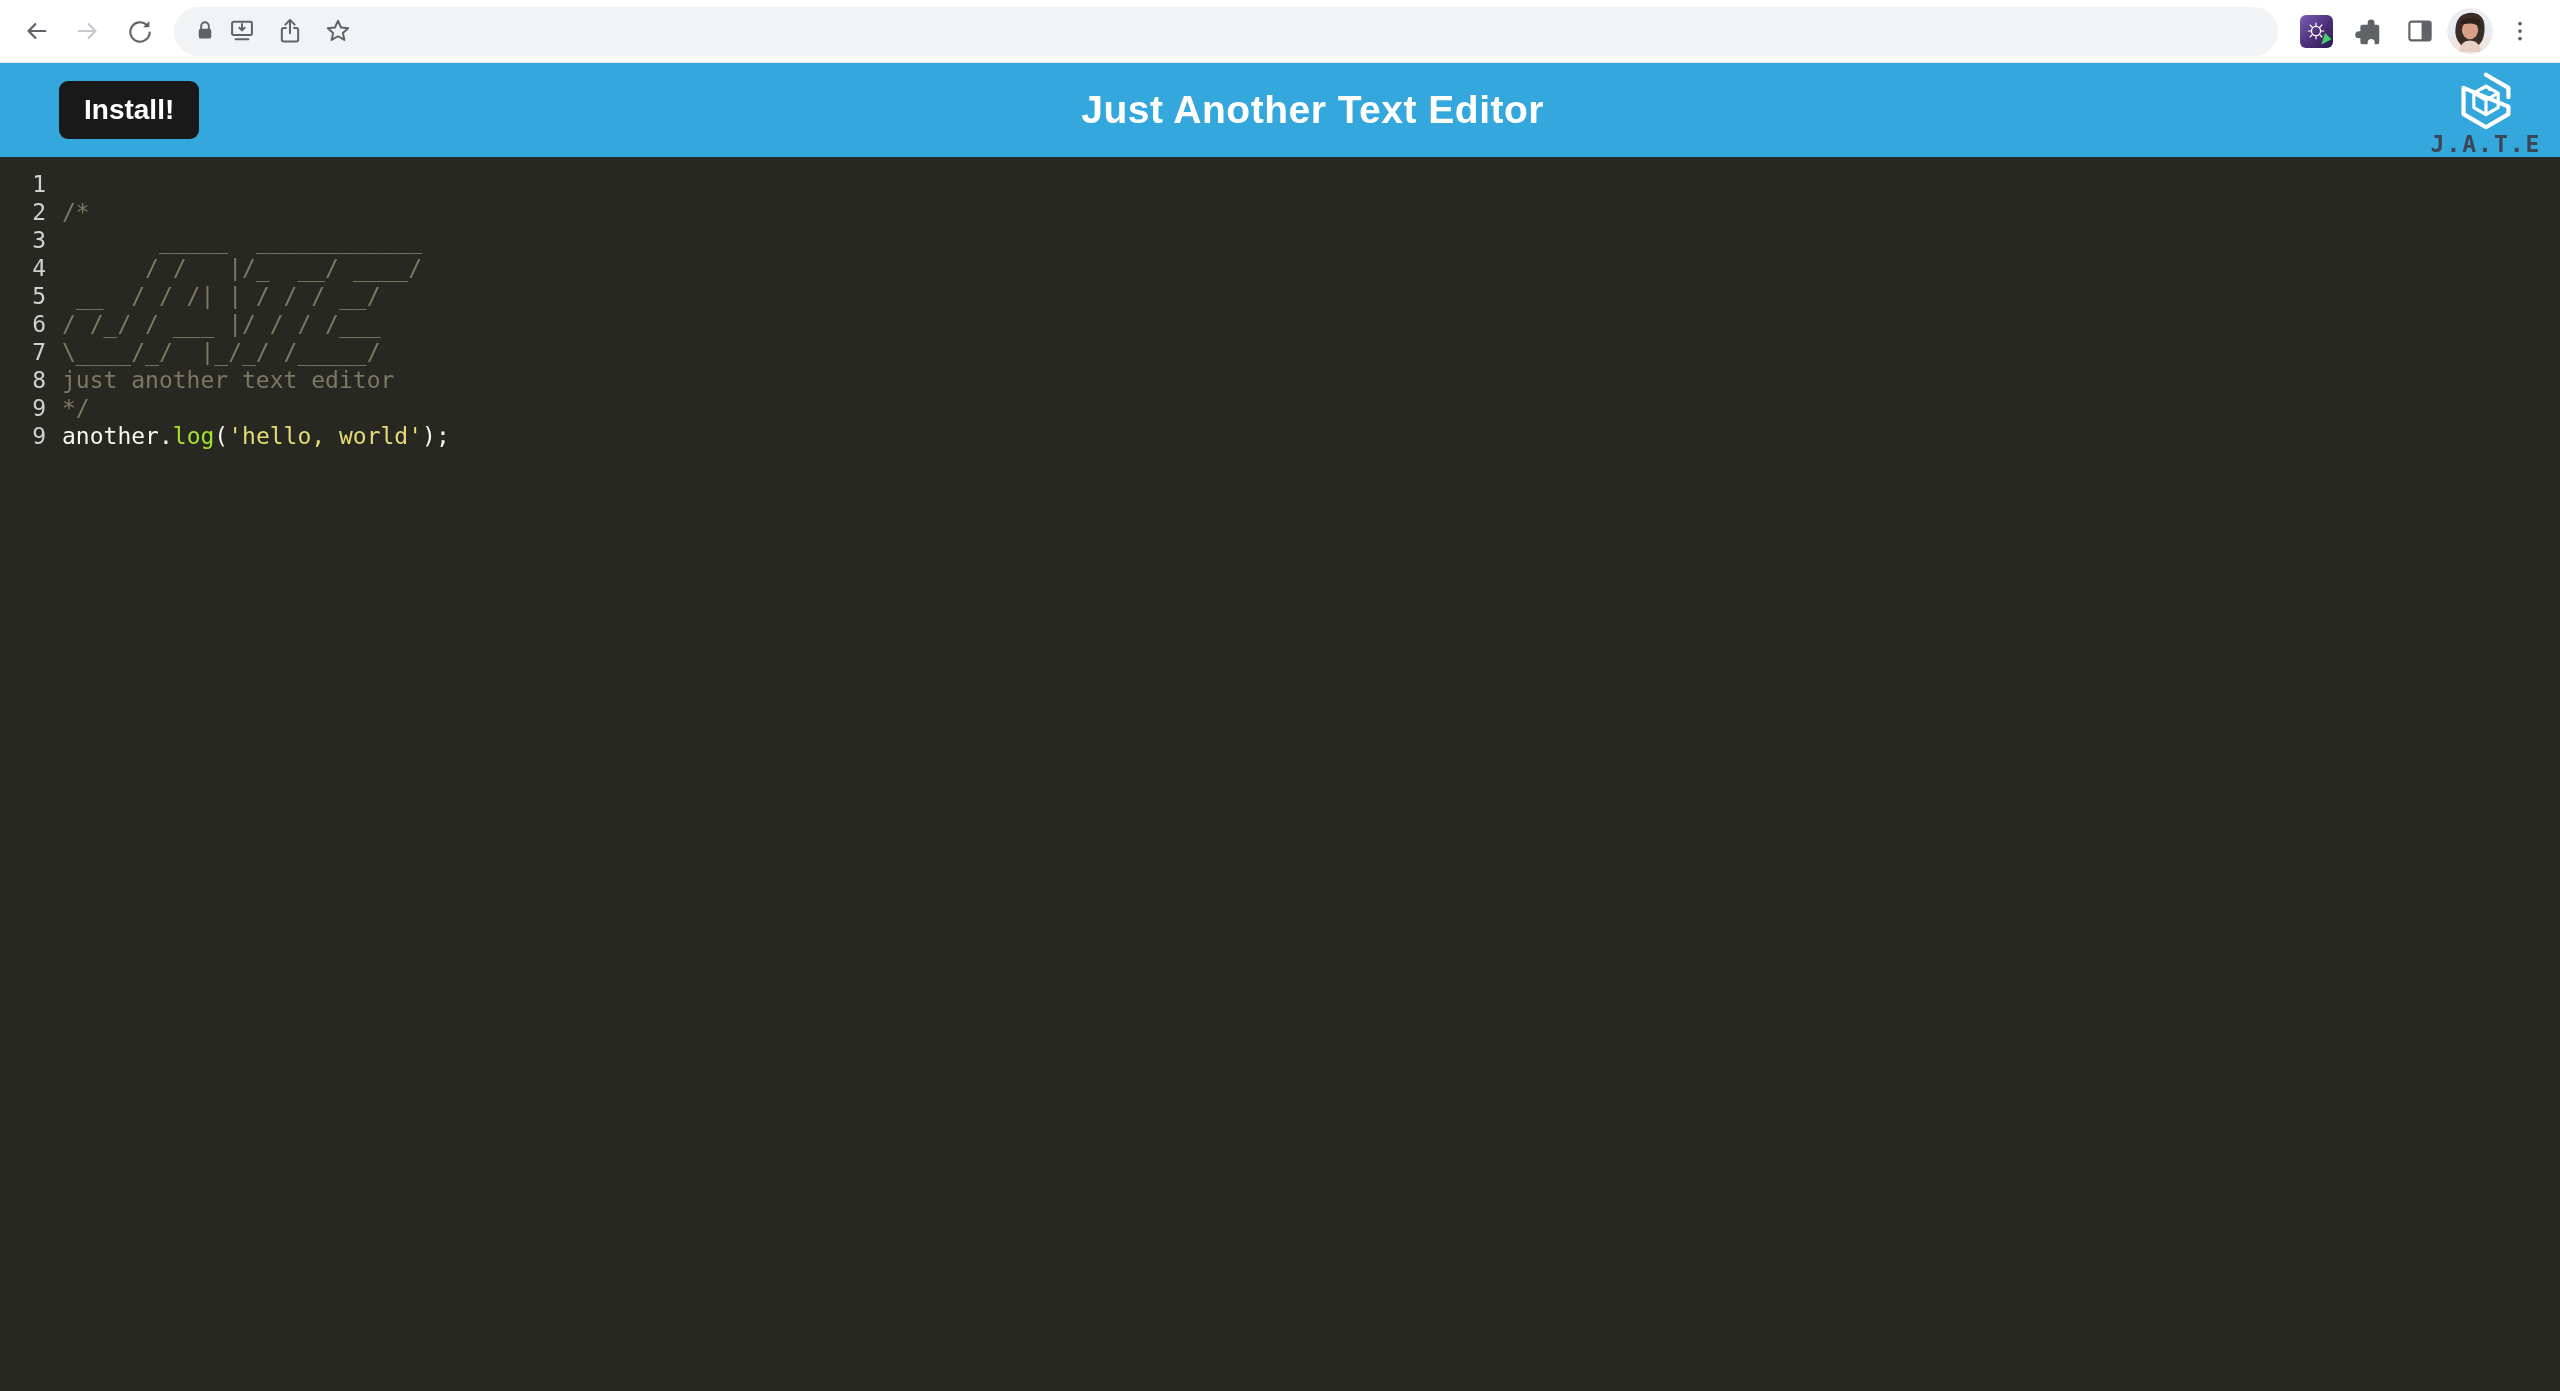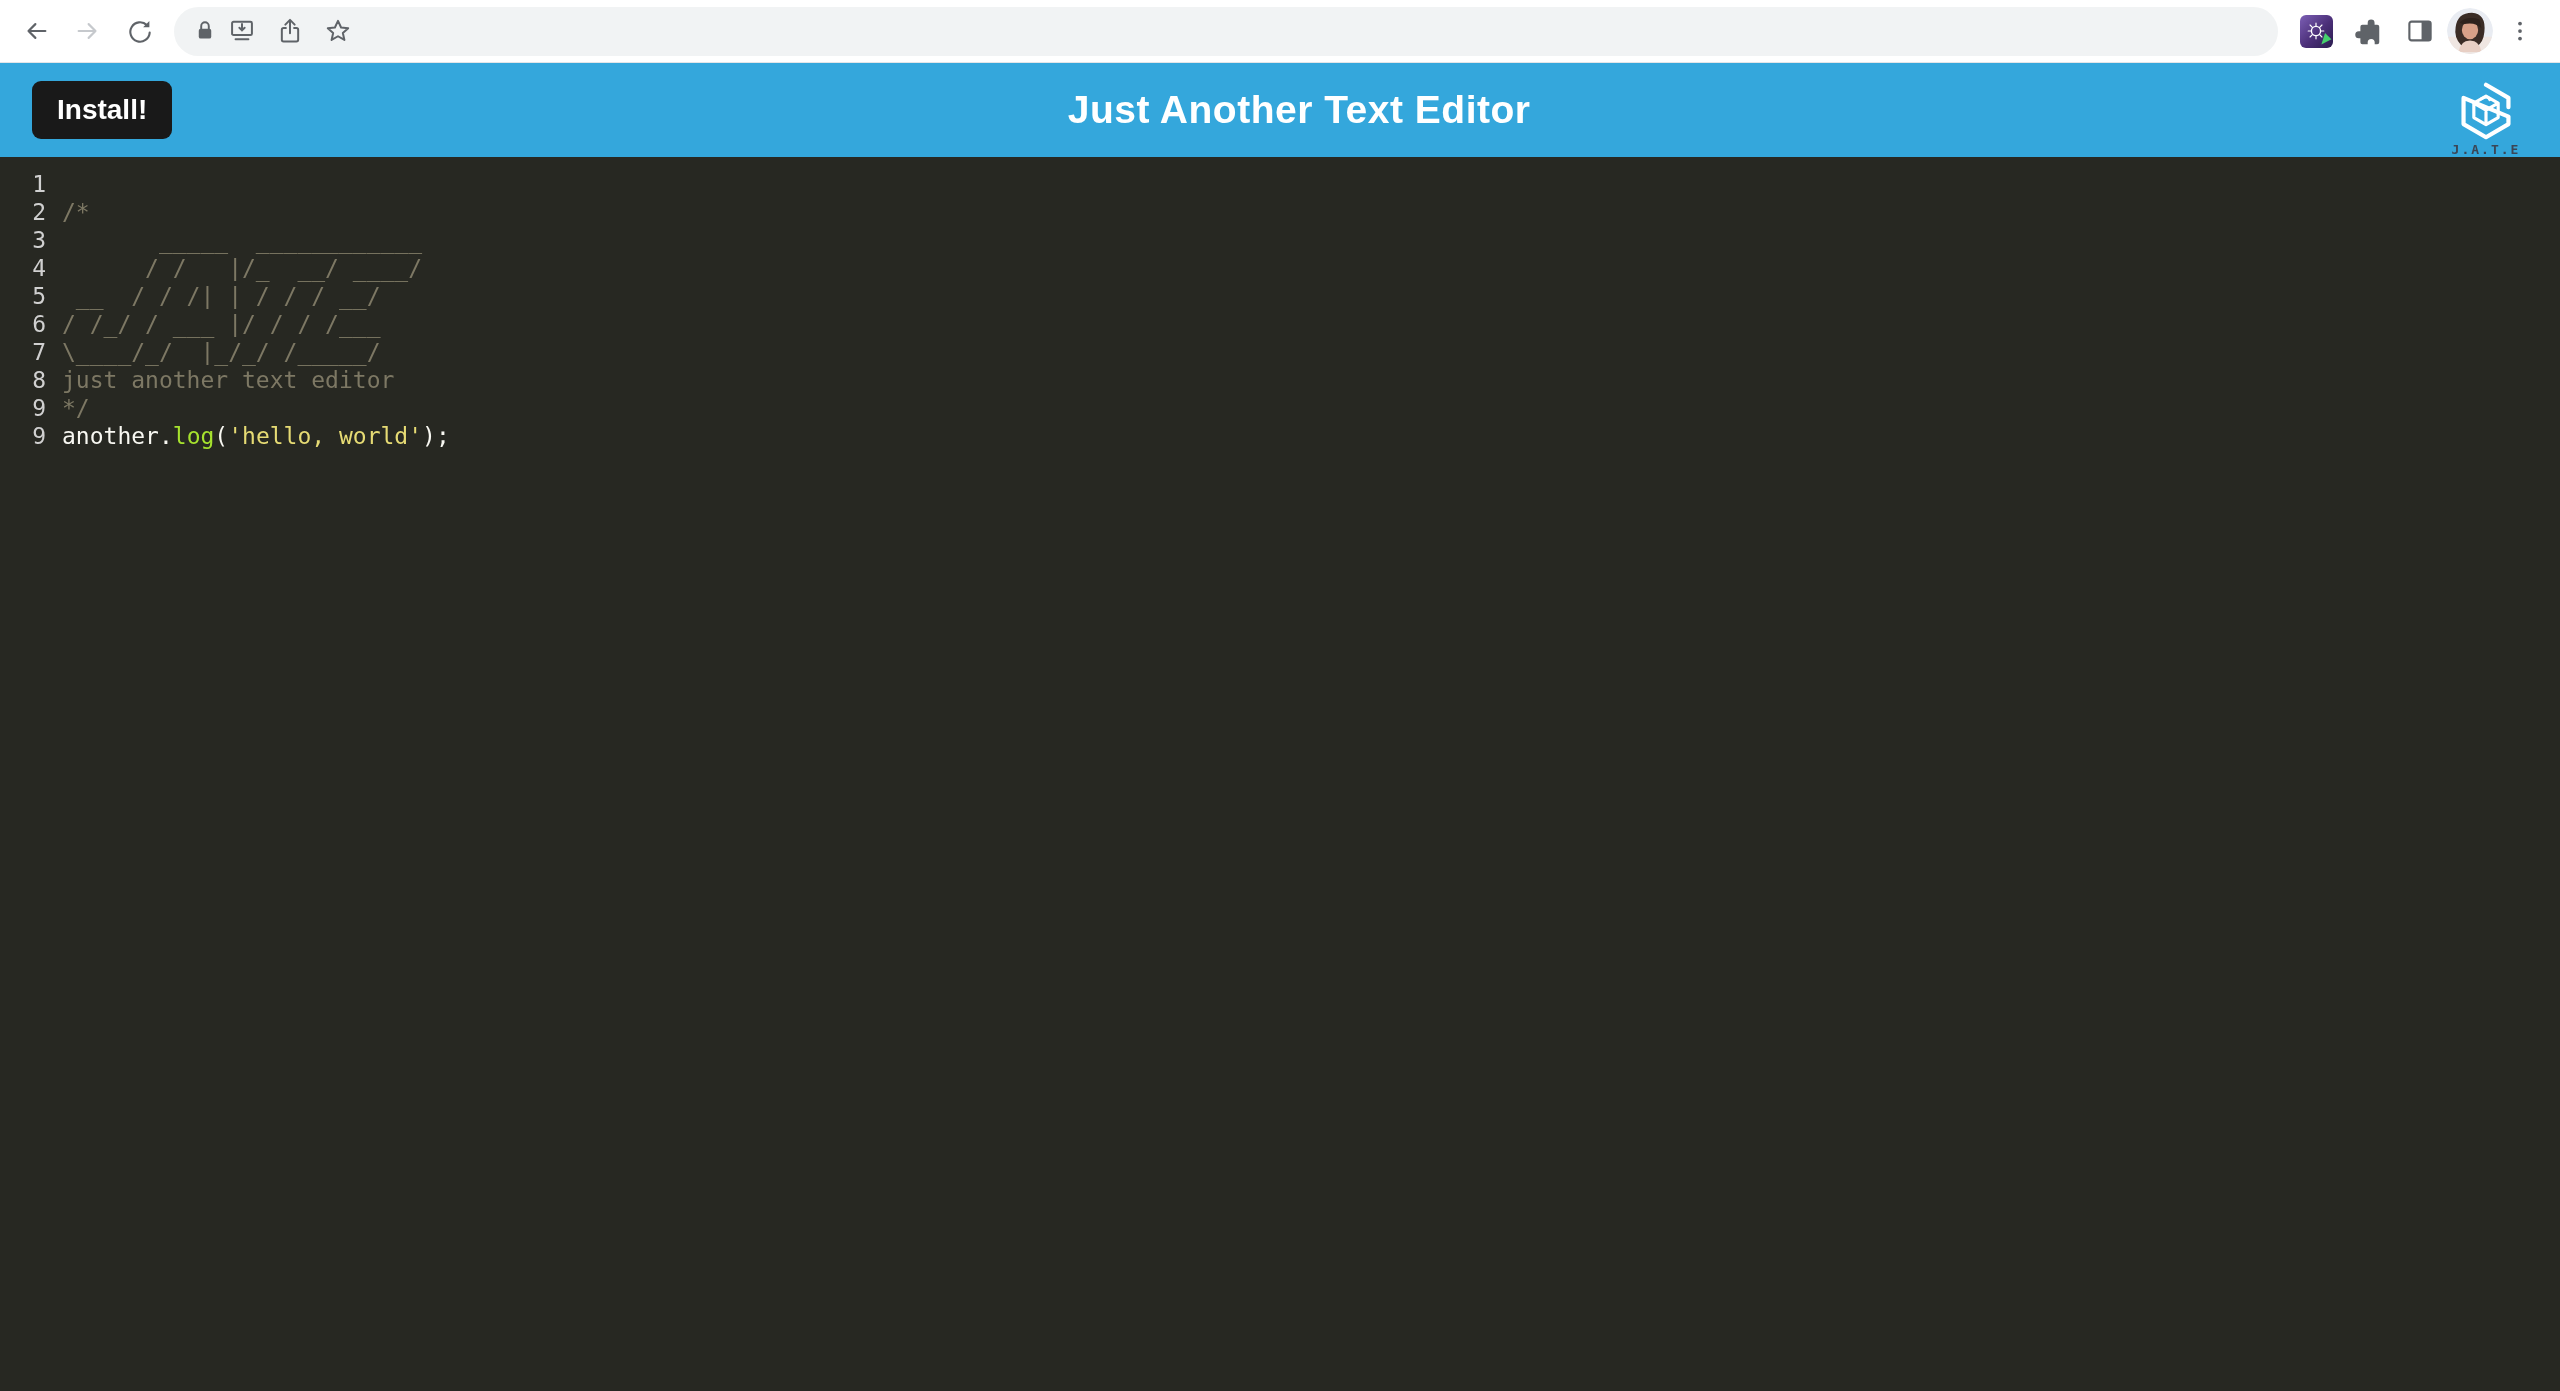--- a/index.html
+++ b/index.html
@@ -28,28 +28,28 @@
                display:flex; align-items:center; justify-content:center; }
   .ext-badge svg { display:block; }
   .ext-cursor { position:absolute; right:2px; bottom:2px; width:0; height:0;
                 border-left:8px solid #45d06c; border-top:4px solid transparent; border-bottom:8px solid transparent;
                 transform:rotate(18deg); }
   .avatar-btn { width:48px; height:48px; }
   .avatar-btn svg { border-radius:50%; }
 
   
   .appbar { height:94px; background:var(--hd-bar,#34a7dc); display:flex; align-items:center; flex:none; }
-  .install { margin-left:32px; background:var(--hd-button_bg,#191919); color:#fff; border:0;
+  .install { margin-left:59px; background:var(--hd-button_bg,#191919); color:#fff; border:0;
              font-family:"Liberation Sans",sans-serif; font-weight:bold; font-size:28px;
              padding:13px 25px; border-radius:9px; cursor:pointer; flex:none; }
   .appbar h1 { flex:1; text-align:center; color:#ffffff; font-size:39px; font-weight:bold; letter-spacing:0.5px; }
   .logo { width:120px; height:94px; display:flex; flex-direction:column; align-items:center;
           justify-content:flex-end; padding-bottom:1px; margin-right:14px; flex:none; }
   .logo svg { display:block; margin-bottom:3px; }
-  .logo-label { font-family:"DejaVu Sans Mono",monospace; font-weight:bold; font-size:13px;
+  .logo-label { font-family:"DejaVu Sans Mono",monospace; font-weight:bold; font-size:23px;
                 letter-spacing:2px; color:var(--hd-logo_text,#3b4656); line-height:1; }
 
   
   .editor { flex:1; background:var(--ed-bg,#272822); padding-top:13px; overflow:hidden; cursor:text;
             font-family:"DejaVu Sans Mono",monospace; font-size:23px; line-height:28px; }
   .code-line { display:flex; min-height:28px; white-space:pre; }
   .ln { flex:none; width:46px; text-align:right; color:var(--ed-line_number,#d0d0d0); user-select:none; }
   .code { padding-left:16px; white-space:pre; }
   .tok-comment  { color:var(--ed-comment,#7d7864); }
   .tok-string   { color:var(--ed-string,#e6db74);margin-top:35px; }

